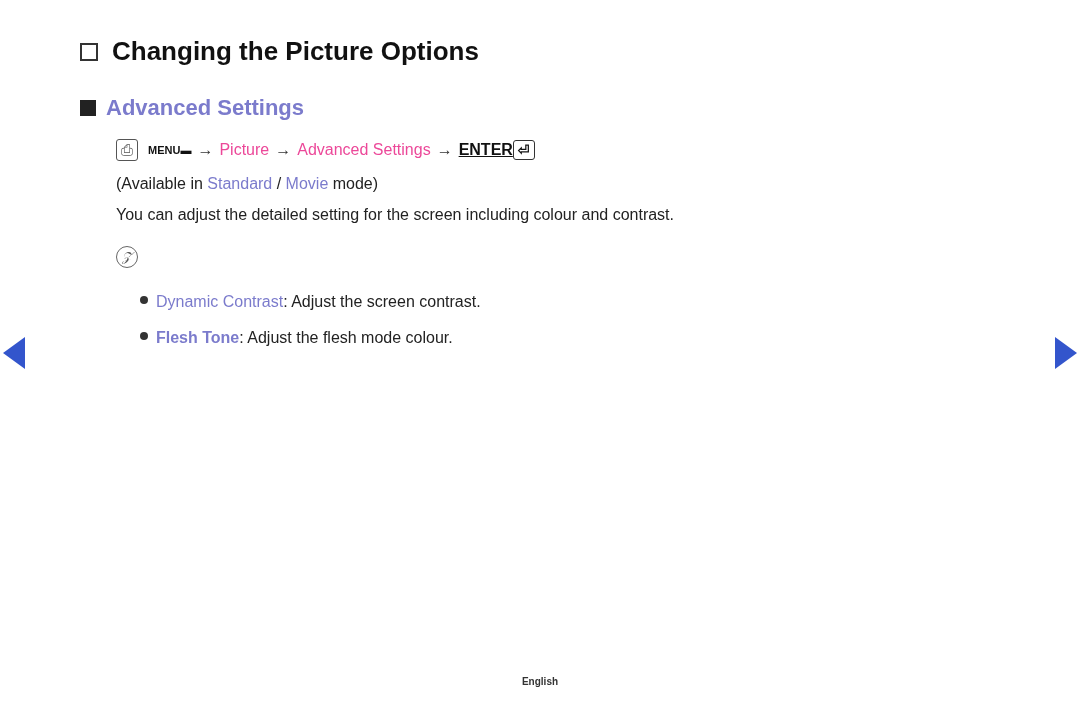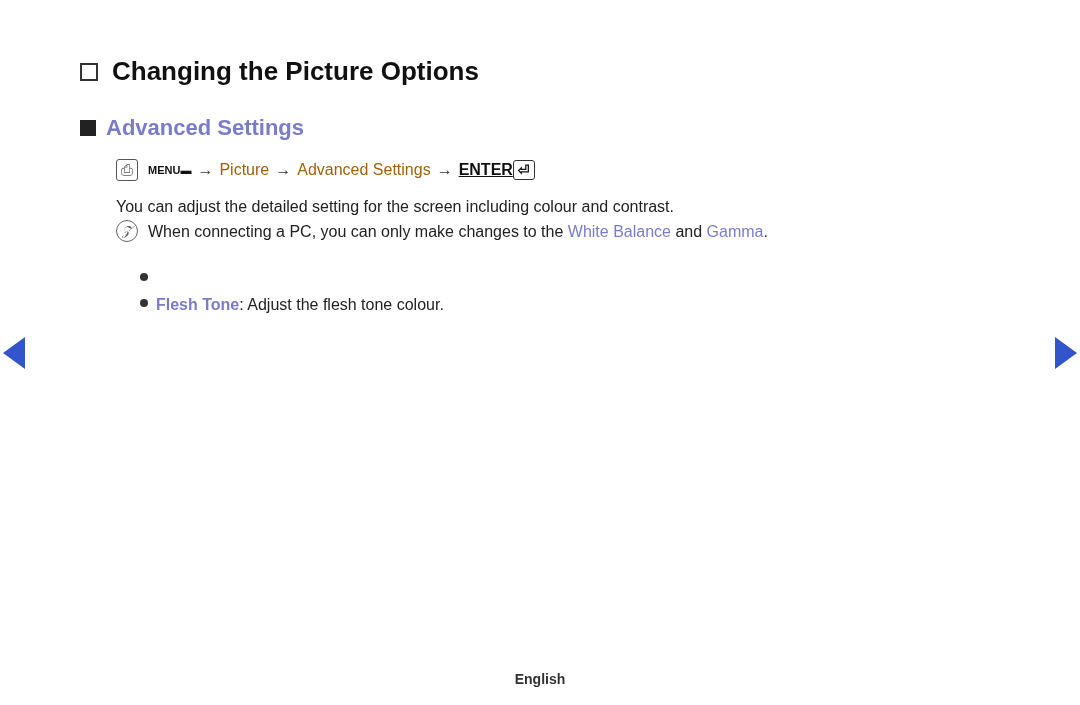--- a/index.html
+++ b/index.html
@@ -13,21 +13,21 @@
       color: #222222;
       position: relative;
       overflow: hidden;
     }
 
     .page-wrapper {
       width: 100%;
       height: 100%;
       display: flex;
       flex-direction: column;
-      padding: 56px 80px 40px 80px;
+      padding: 36px 80px 40px 80px;
       position: relative;
     }
 
     
     .nav-arrow-left {
       position: absolute;
       left: 0;
       top: 50%;
       transform: translateY(-50%);
       width: 28px;
@@ -131,21 +131,21 @@
       display: inline-block;
     }
 
     .menu-label {
       font-weight: 700;
       font-size: 11px;
       color: #111;
     }
 
     .menu-link {
-      color: #a16207;
+      color: #ec4899;
       font-weight: 500;
     }
 
     .menu-arrow {
       color: #333;
       font-weight: 700;
     }
 
     .enter-label {
       font-weight: 700;
@@ -165,20 +165,21 @@
     
     .availability {
       padding-left: 36px;
       margin-bottom: 10px;
       font-size: 16px;
       color: #222;
     }
 
     .desc-text {
       padding-left: 36px;
+      margin-bottom: 18px;
       font-size: 16px;
       color: #222;
       line-height: 1.5;
     }
 
     
     .note-block {
       display: flex;
       align-items: flex-start;
       gap: 10px;
@@ -232,21 +233,21 @@
       margin-top: 6px;
       flex-shrink: 0;
     }
 
     
     .footer {
       position: absolute;
       bottom: 18px;
       left: 50%;
       transform: translateX(-50%);
-      font-size: 14px;
+      font-size: 10px;
       font-weight: 600;
       color: #333;
     }
   </style>
 </head>
 <body>
 
 <div class="nav-arrow-left">
   <div class="arrow-shape-left"></div>
 </div>
@@ -271,35 +272,36 @@
     <span class="menu-icon">⎙</span>
     <span class="menu-label">MENU▬</span>
     <span class="menu-arrow">→</span>
     <span class="menu-link">Picture</span>
     <span class="menu-arrow">→</span>
     <span class="menu-link">Advanced Settings</span>
     <span class="menu-arrow">→</span>
     <span class="enter-label">ENTER<span class="enter-icon">⏎</span></span>
   </div>
 
+  <div class="availability">
+    <span>(Available in </span><span style="color:#7b7bcc;">Standard</span><span> / </span><span style="color:#7b7bcc;">Movie</span><span> mode)</span>
+  </div>
 
   <div class="desc-text">You can adjust the detailed setting for the screen including colour and contrast.</div>
 
   <div class="note-block">
     <div class="note-icon">𝒵</div>
-    <div class="note-text">
-      <span>When connecting a PC, you can only make changes to the </span><span style="color:#7b7bcc;">White Balance</span><span> and </span><span style="color:#7b7bcc;">Gamma</span><span>.</span>
-    </div>
   </div>
 
   <ul class="bullet-list">
     <li>
       <div class="bullet-dot"></div>
+      <span><span style="color:#7b7bcc;">Dynamic Contrast</span><span>: Adjust the screen contrast.</span></span>
     </li>
     <li>
       <div class="bullet-dot"></div>
-      <span><span style="color:#7b7bcc;font-weight:bold;">Flesh Tone</span><span>: Adjust the flesh tone colour.</span></span>
+      <span><span style="color:#7b7bcc;font-weight:bold;">Flesh Tone</span><span>: Adjust the flesh mode colour.</span></span>
     </li>
   </ul>
 
   <div class="footer">English</div>
 
 </div>
 
 </body></html>

